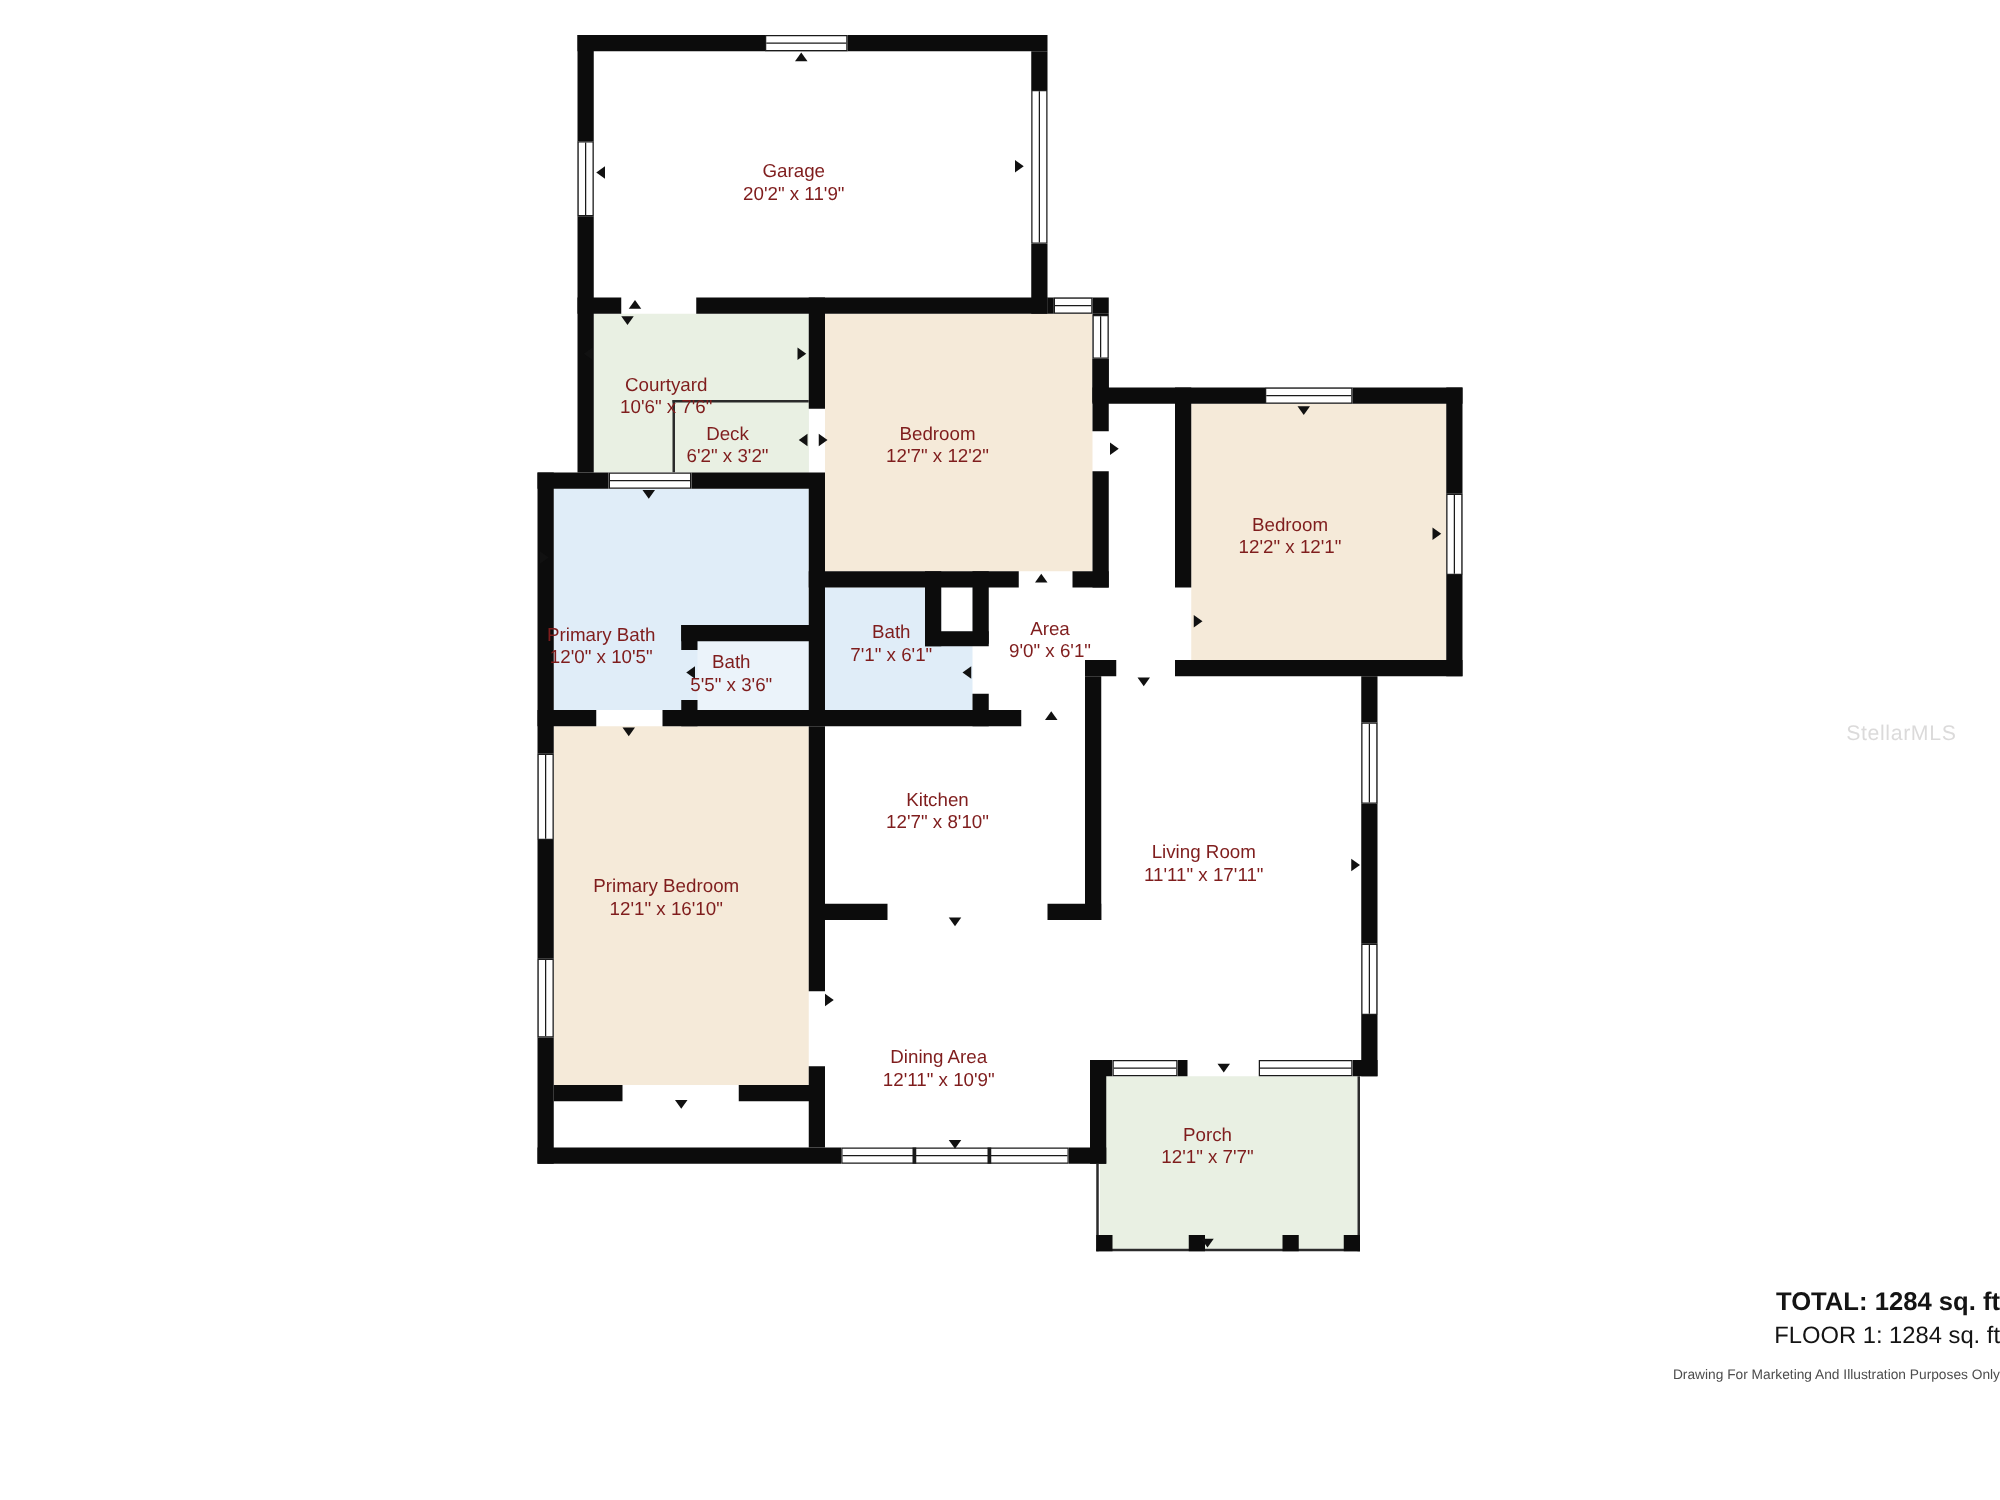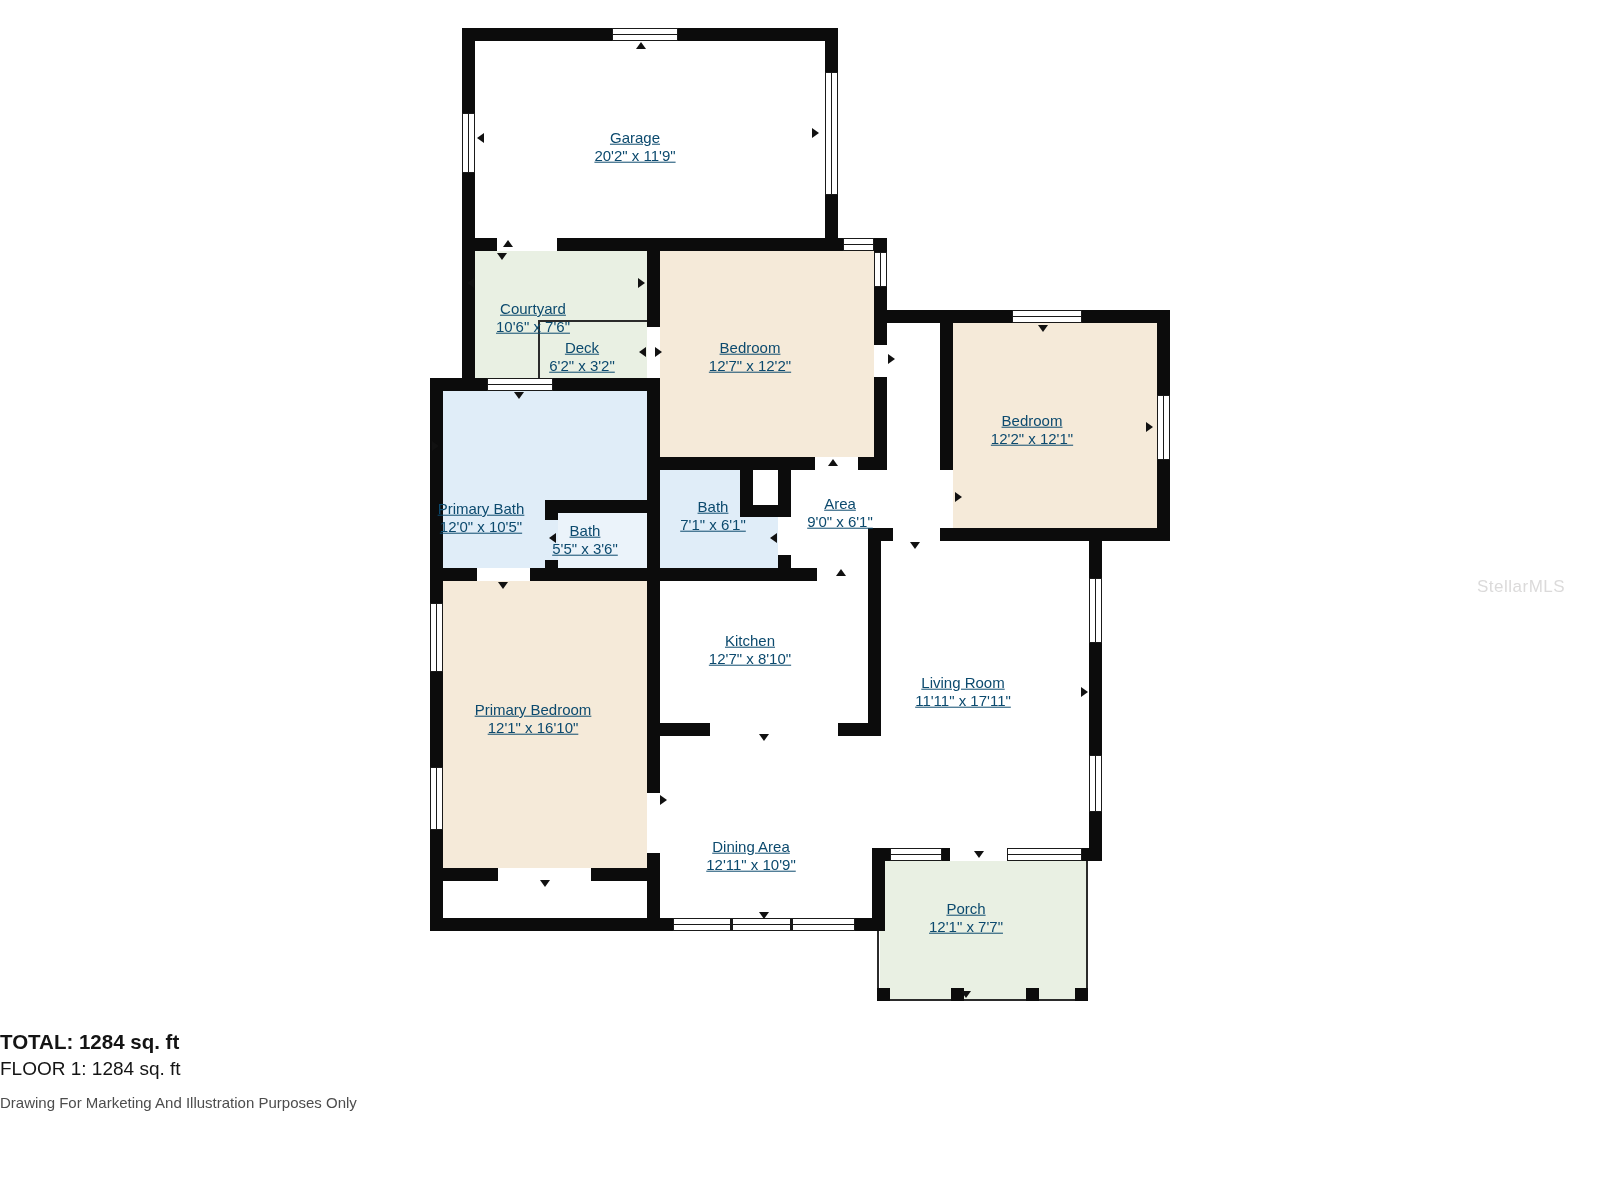--- a/index.html
+++ b/index.html
@@ -13,26 +13,26 @@
   .win{background:#fff;border:1px solid #1a1a1a;background-repeat:no-repeat;}
   .win-h{background-image:linear-gradient(#1a1a1a,#1a1a1a);background-size:100% 1px;background-position:0 center;}
   .win-v{background-image:linear-gradient(#1a1a1a,#1a1a1a);background-size:1px 100%;background-position:center 0;}
   .mull{position:absolute;background:#1a1a1a;}
   .tri{position:absolute;width:0;height:0;}
   .tu{border-left:5px solid transparent;border-right:5px solid transparent;border-bottom:7px solid #111;}
   .td{border-left:5px solid transparent;border-right:5px solid transparent;border-top:7px solid #111;}
   .tl{border-top:5px solid transparent;border-bottom:5px solid transparent;border-right:7px solid #111;}
   .tr{border-top:5px solid transparent;border-bottom:5px solid transparent;border-left:7px solid #111;}
   .lbl{position:absolute;transform:translate(-50%,-50%);text-align:center;font-size:15px;
-       color:#0c4a6e;line-height:1.22;white-space:nowrap;text-decoration:underline;}
+       color:#7f1d1d;line-height:1.22;white-space:nowrap;}
   .lbl span{display:block;}
-  .summary{position:absolute;left:0;right:0;top:1030px;text-align:left;color:#141414;}
+  .summary{position:absolute;left:0;right:0;top:1030px;text-align:right;color:#141414;}
   .s-total{font-weight:bold;font-size:20.5px;margin:0 0 4px 0;}
   .s-line{font-size:19px;margin:2px 0;}
-  .s-disc{font-size:15px;color:#4d4d4d;margin-top:14px;}
+  .s-disc{font-size:11px;color:#4d4d4d;margin-top:14px;}
   .wm{position:absolute;left:1477px;top:577px;font-size:17px;color:rgba(190,188,188,0.55);
       letter-spacing:0.5px;}
 </style>
 </head>
 <body>
 
 <div class="plan">
 
   <div class="fill" style="left:475px;top:251px;width:172px;height:127px;background:#e9f0e3;"></div>
   <div class="fill" style="left:541px;top:322px;width:106px;height:56px;background:#e9f0e3;"></div>

